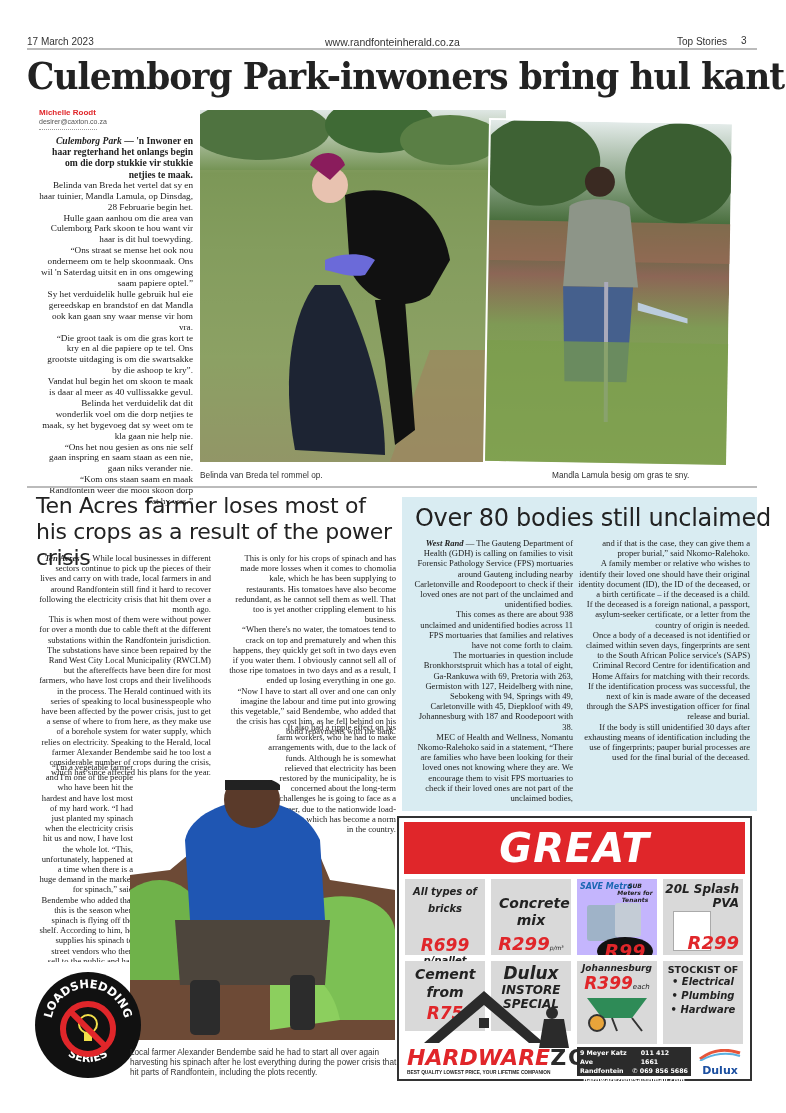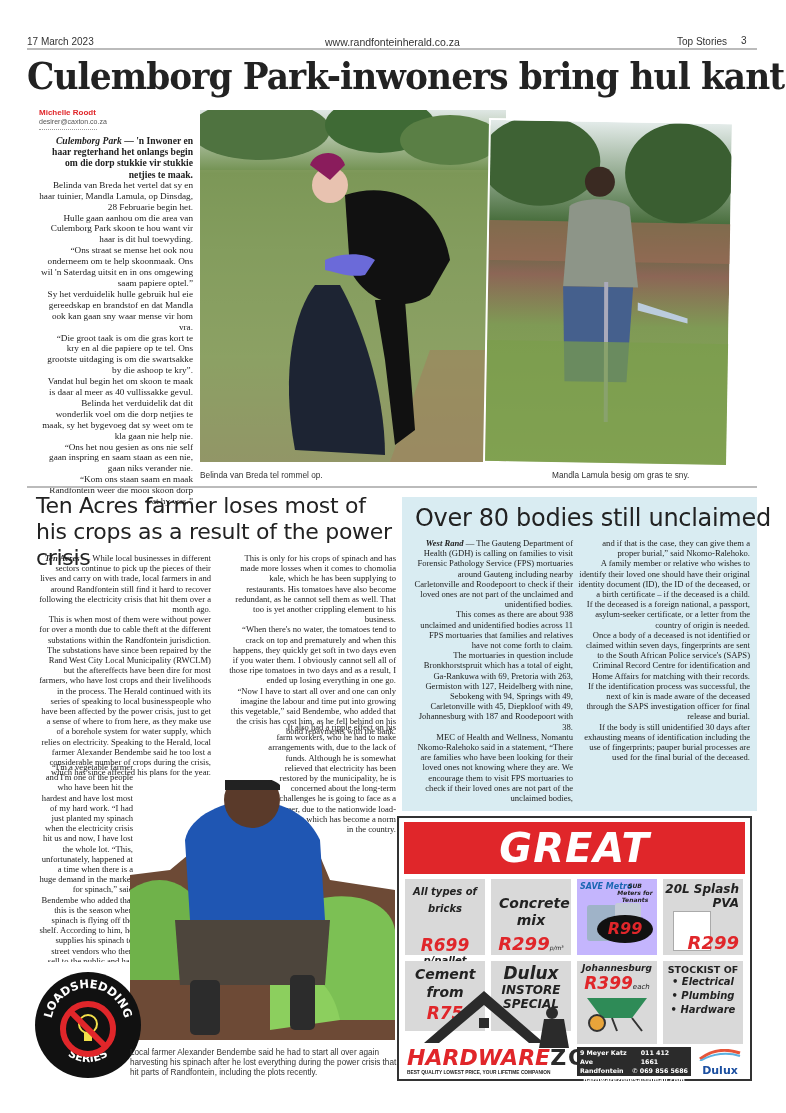--- a/index.html
+++ b/index.html
@@ -162,21 +162,21 @@
   </div>
   <div class="abs adcell" style="left:92px;top:61px;width:80px;height:76px">
     <div style="font-size:14px;line-height:17px;margin-top:16px;padding:0 8px">Concrete mix</div>
     <div style="margin-top:4px"><span class="red" style="font-size:18px">R299</span><span style="font-size:6px;font-weight:normal">p/m³</span></div>
   </div>
   <div class="abs adcell" style="left:178px;top:61px;width:80px;height:76px;background:#c4b5fd;overflow:hidden">
     <div style="font-size:8px;color:#1a66b3;text-align:left;padding:3px 0 0 3px;position:absolute">SAVE Metro</div>
     <div style="font-size:6px;position:absolute;right:3px;top:3px;width:38px;line-height:7px">SUB Meters for Tenants</div>
     <div style="position:absolute;left:10px;top:26px;width:30px;height:36px;background:#9fb3c8;border-radius:3px"></div>
     <div style="position:absolute;left:38px;top:24px;width:26px;height:34px;background:#c4ccd6;border-radius:3px"></div>
-    <div class="red" style="position:absolute;left:20px;top:36px;width:56px;height:28px;border-radius:50%;background:#111;font-size:16px;line-height:28px">R99</div>
+    <div class="red" style="position:absolute;left:20px;top:58px;width:56px;height:28px;border-radius:50%;background:#111;font-size:19px;line-height:28px">R99</div>
   </div>
   <div class="abs adcell" style="left:264px;top:61px;width:80px;height:76px;overflow:hidden">
     <div style="font-size:12px;line-height:14px;text-align:right;padding:3px 4px 0 0">20L Splash PVA</div>
     <div style="position:absolute;left:10px;top:32px;width:38px;height:40px;background:#fff;border:1px solid #aaa"></div>
     <div class="red" style="position:absolute;right:4px;bottom:2px;font-size:18px">R299</div>
   </div>
 
   <div class="abs adcell" style="left:6px;top:143px;width:80px;height:70px">
     <div style="font-size:14px;line-height:18px;margin-top:4px;padding:0 10px">Cement from</div>
     <div class="red" style="font-size:17px;margin-top:2px">R75</div>

